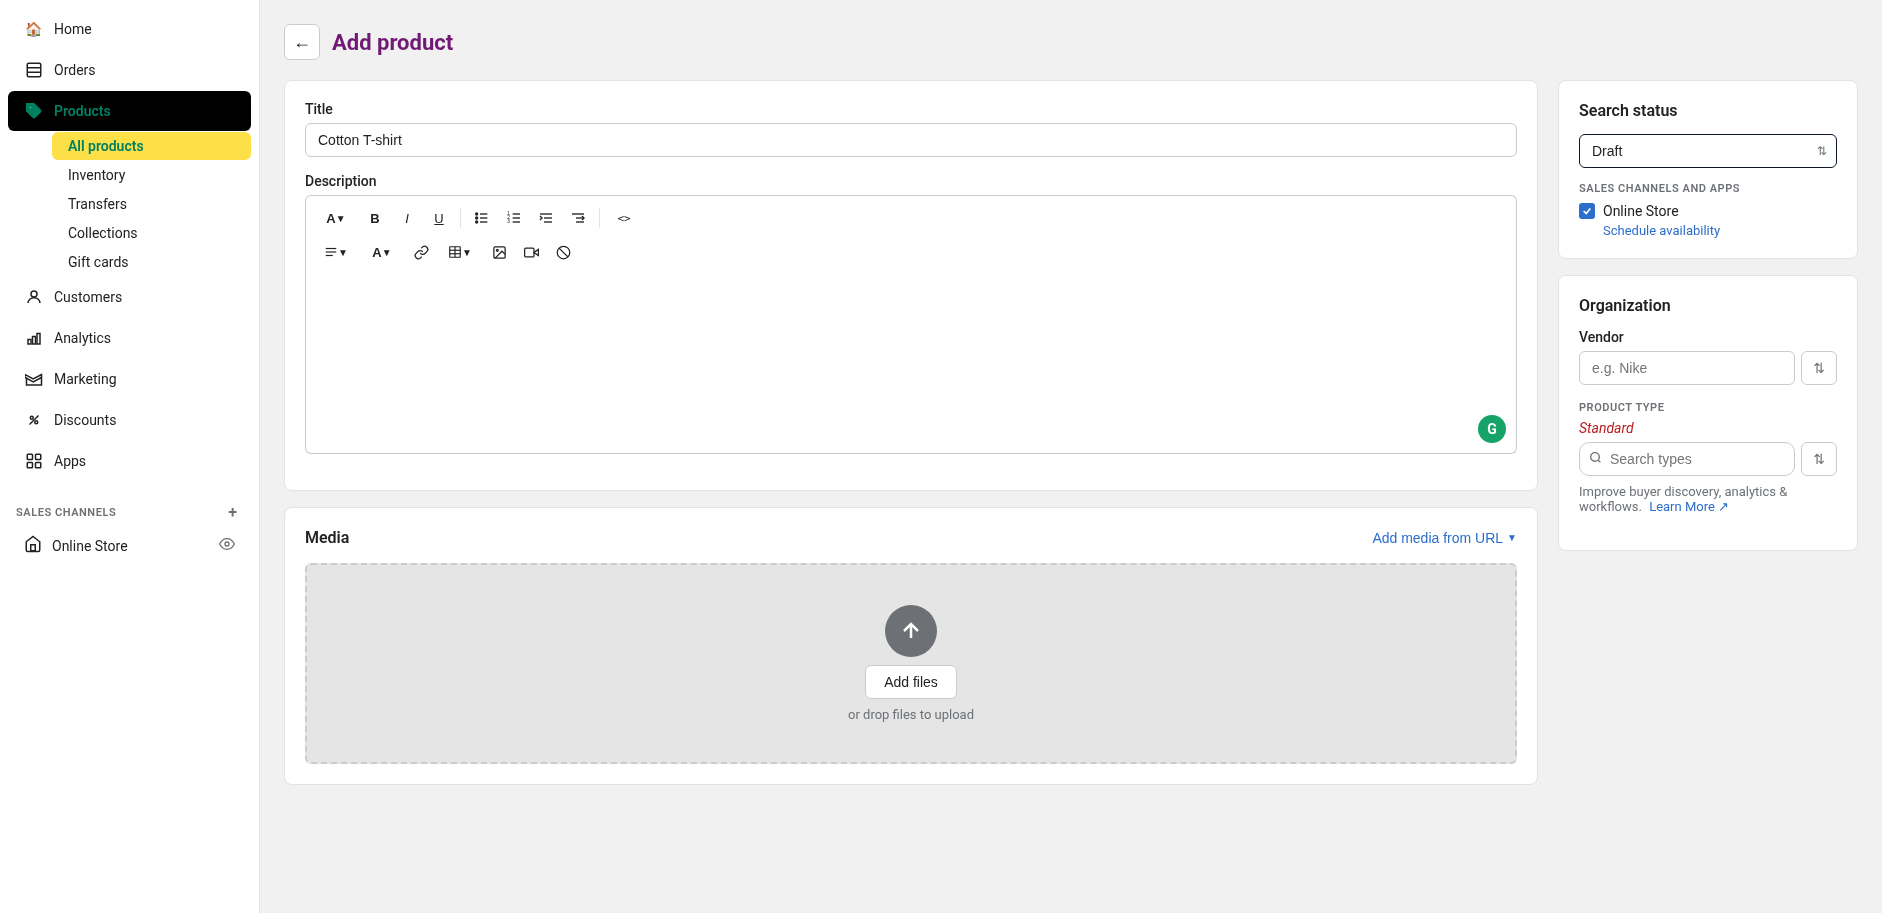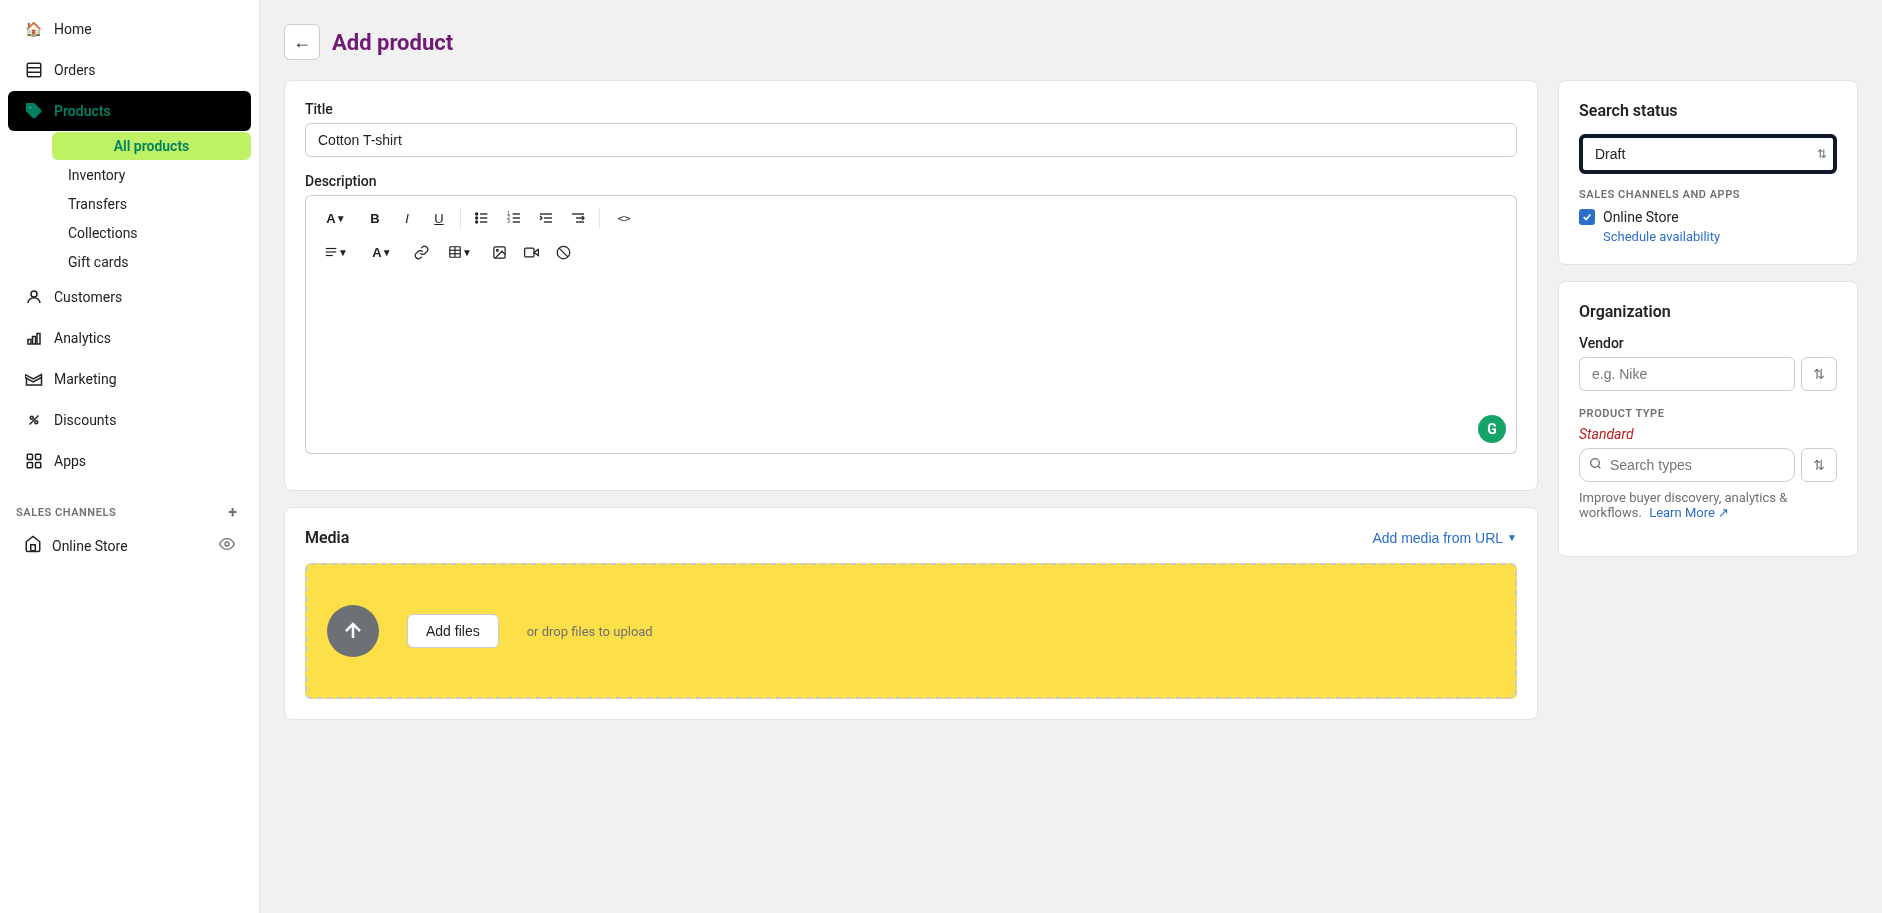--- a/index.html
+++ b/index.html
@@ -32,21 +32,21 @@
     .sidebar-subnav { padding-left: 44px; }
     .sidebar-subnav-item {
       display: block;
       padding: 6px 16px;
       cursor: pointer;
       color: #202223;
       font-size: 14px;
       border-radius: 6px;
       margin: 1px 8px;
     }
-    .sidebar-subnav-item.active { color: #008060; font-weight: 600; background: #bef264; text-align: center; }
+    .sidebar-subnav-item.active { color: #008060; font-weight: 600; background: #fde047; }
     .sidebar-section-label {
       font-size: 11px;
       font-weight: 600;
       color: #6d7175;
       padding: 12px 16px 4px;
       text-transform: uppercase;
       letter-spacing: 0.05em;
       display: flex;
       align-items: center;
       justify-content: space-between;
@@ -199,24 +199,24 @@
       font-size: 14px;
       display: flex;
       align-items: center;
       gap: 4px;
     }
     .drop-zone {
       border: 2px dashed #c9cccf;
       border-radius: 6px;
       padding: 40px 20px;
       display: flex;
-      flex-direction: row;
-      align-items: center;
-      gap: 28px;
-      background: #fde047;
+      flex-direction: column;
+      align-items: center;
+      gap: 8px;
+      background: #e5e5e5;
     }
     .upload-icon-circle {
       width: 52px;
       height: 52px;
       border-radius: 50%;
       background: #6d7175;
       display: flex;
       align-items: center;
       justify-content: center;
       color: #fff;
@@ -232,21 +232,21 @@
       color: #202223;
     }
     .drop-text { font-size: 13px; color: #6d7175; }
 
     
     .card-title { font-size: 16px; font-weight: 600; margin-bottom: 14px; }
     .select-wrapper { position: relative; }
     .select-wrapper select {
       width: 100%;
       padding: 8px 36px 8px 12px;
-      border: 4px solid #0f172a;
+      border: 1px solid #0f172a;
       border-radius: 6px;
       font-size: 14px;
       color: #202223;
       background: #fff;
       appearance: none;
       cursor: pointer;
       outline: none;
     }
     .select-arrow {
       position: absolute;

